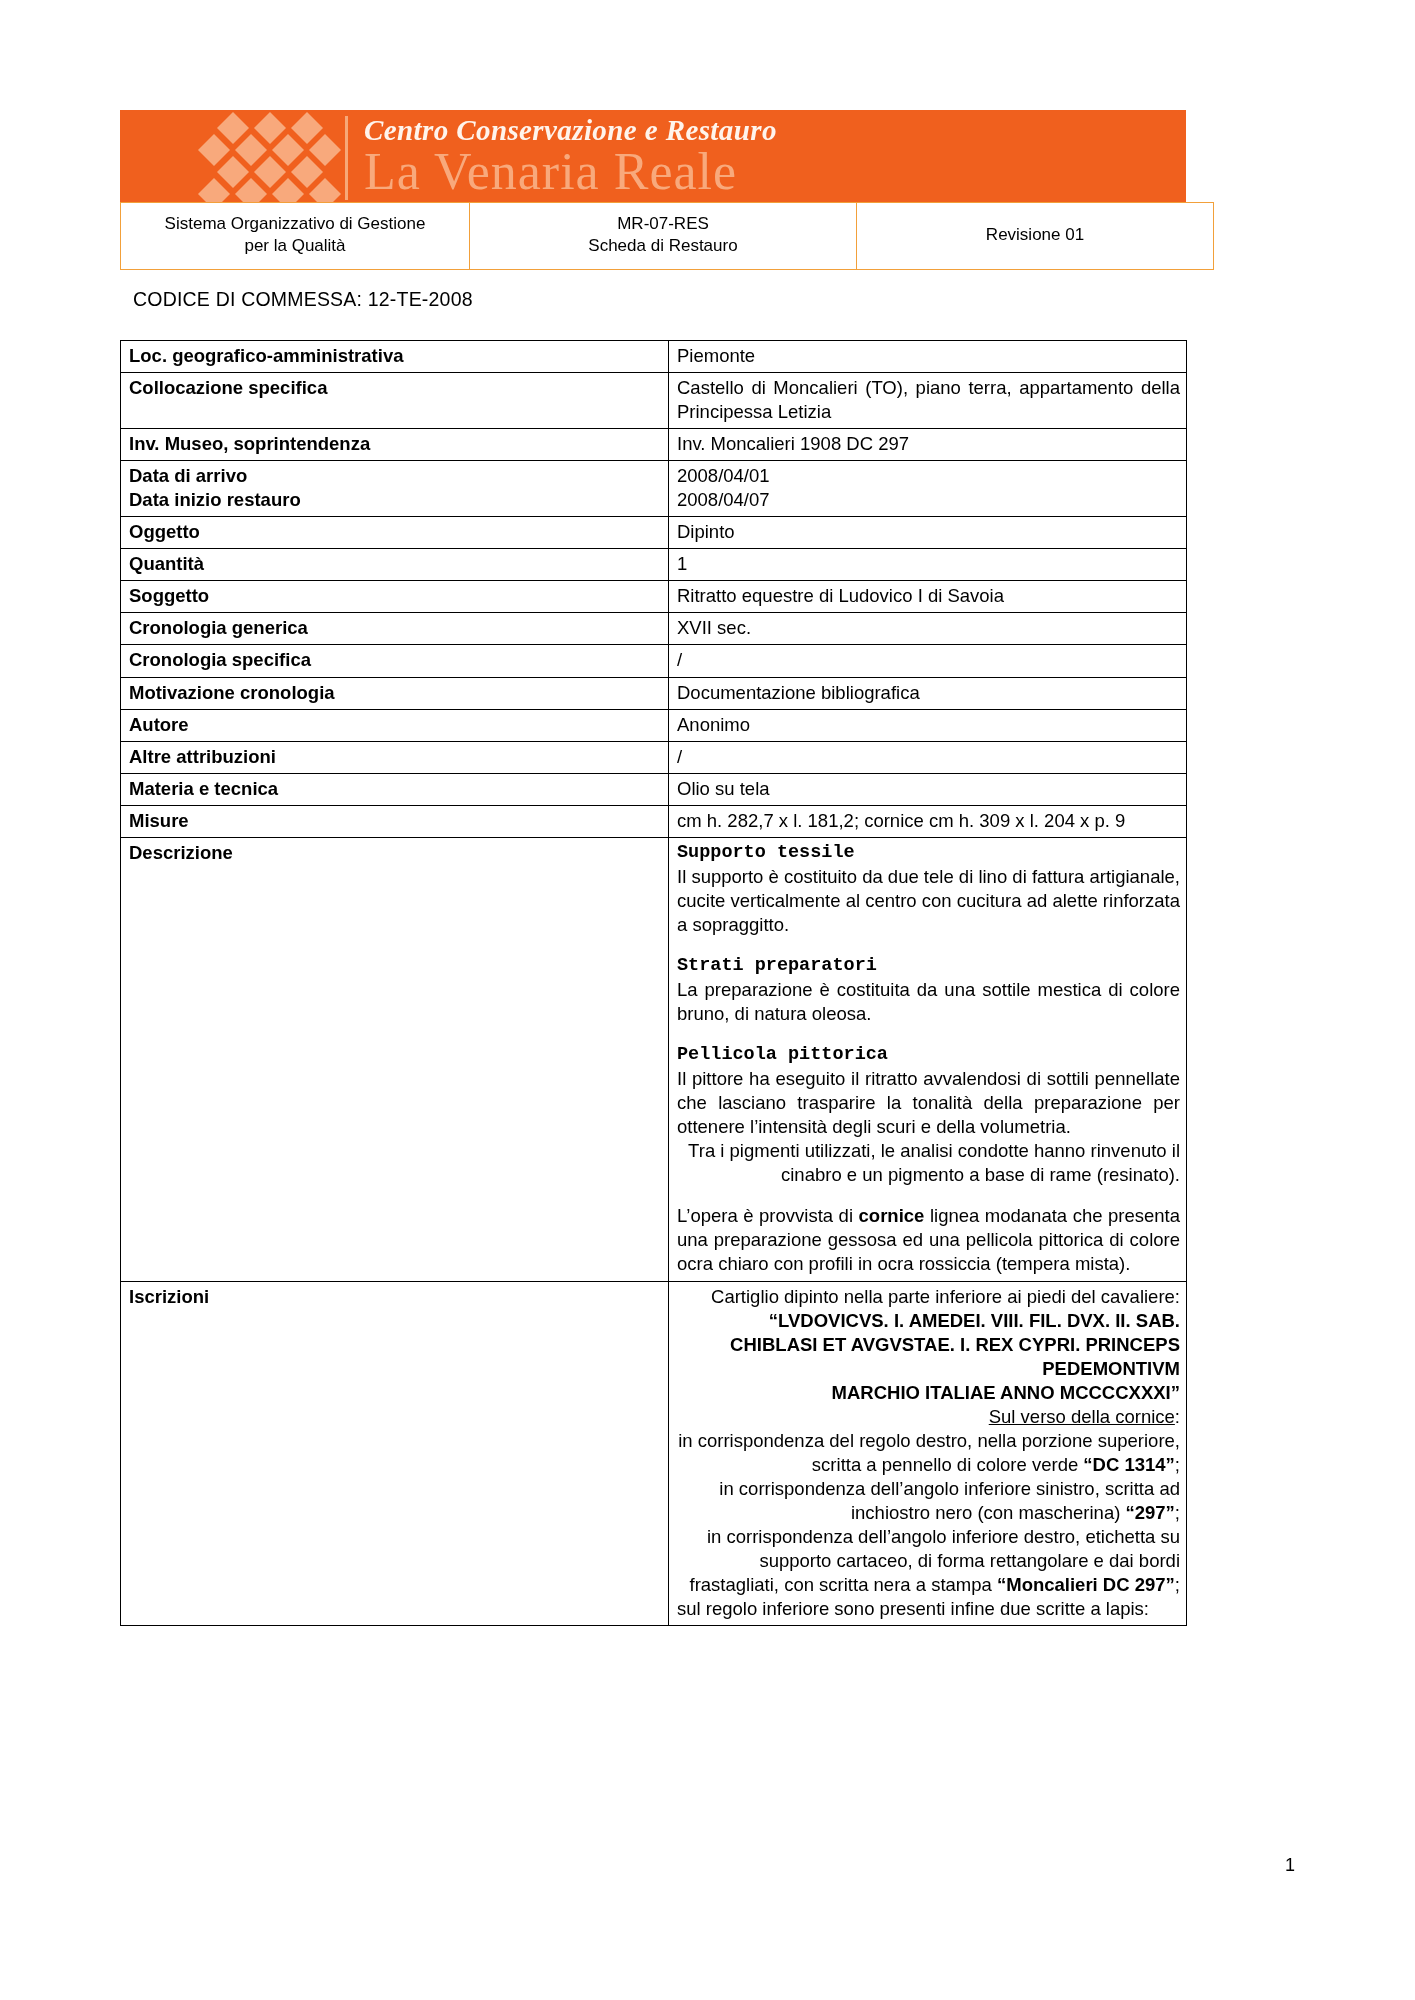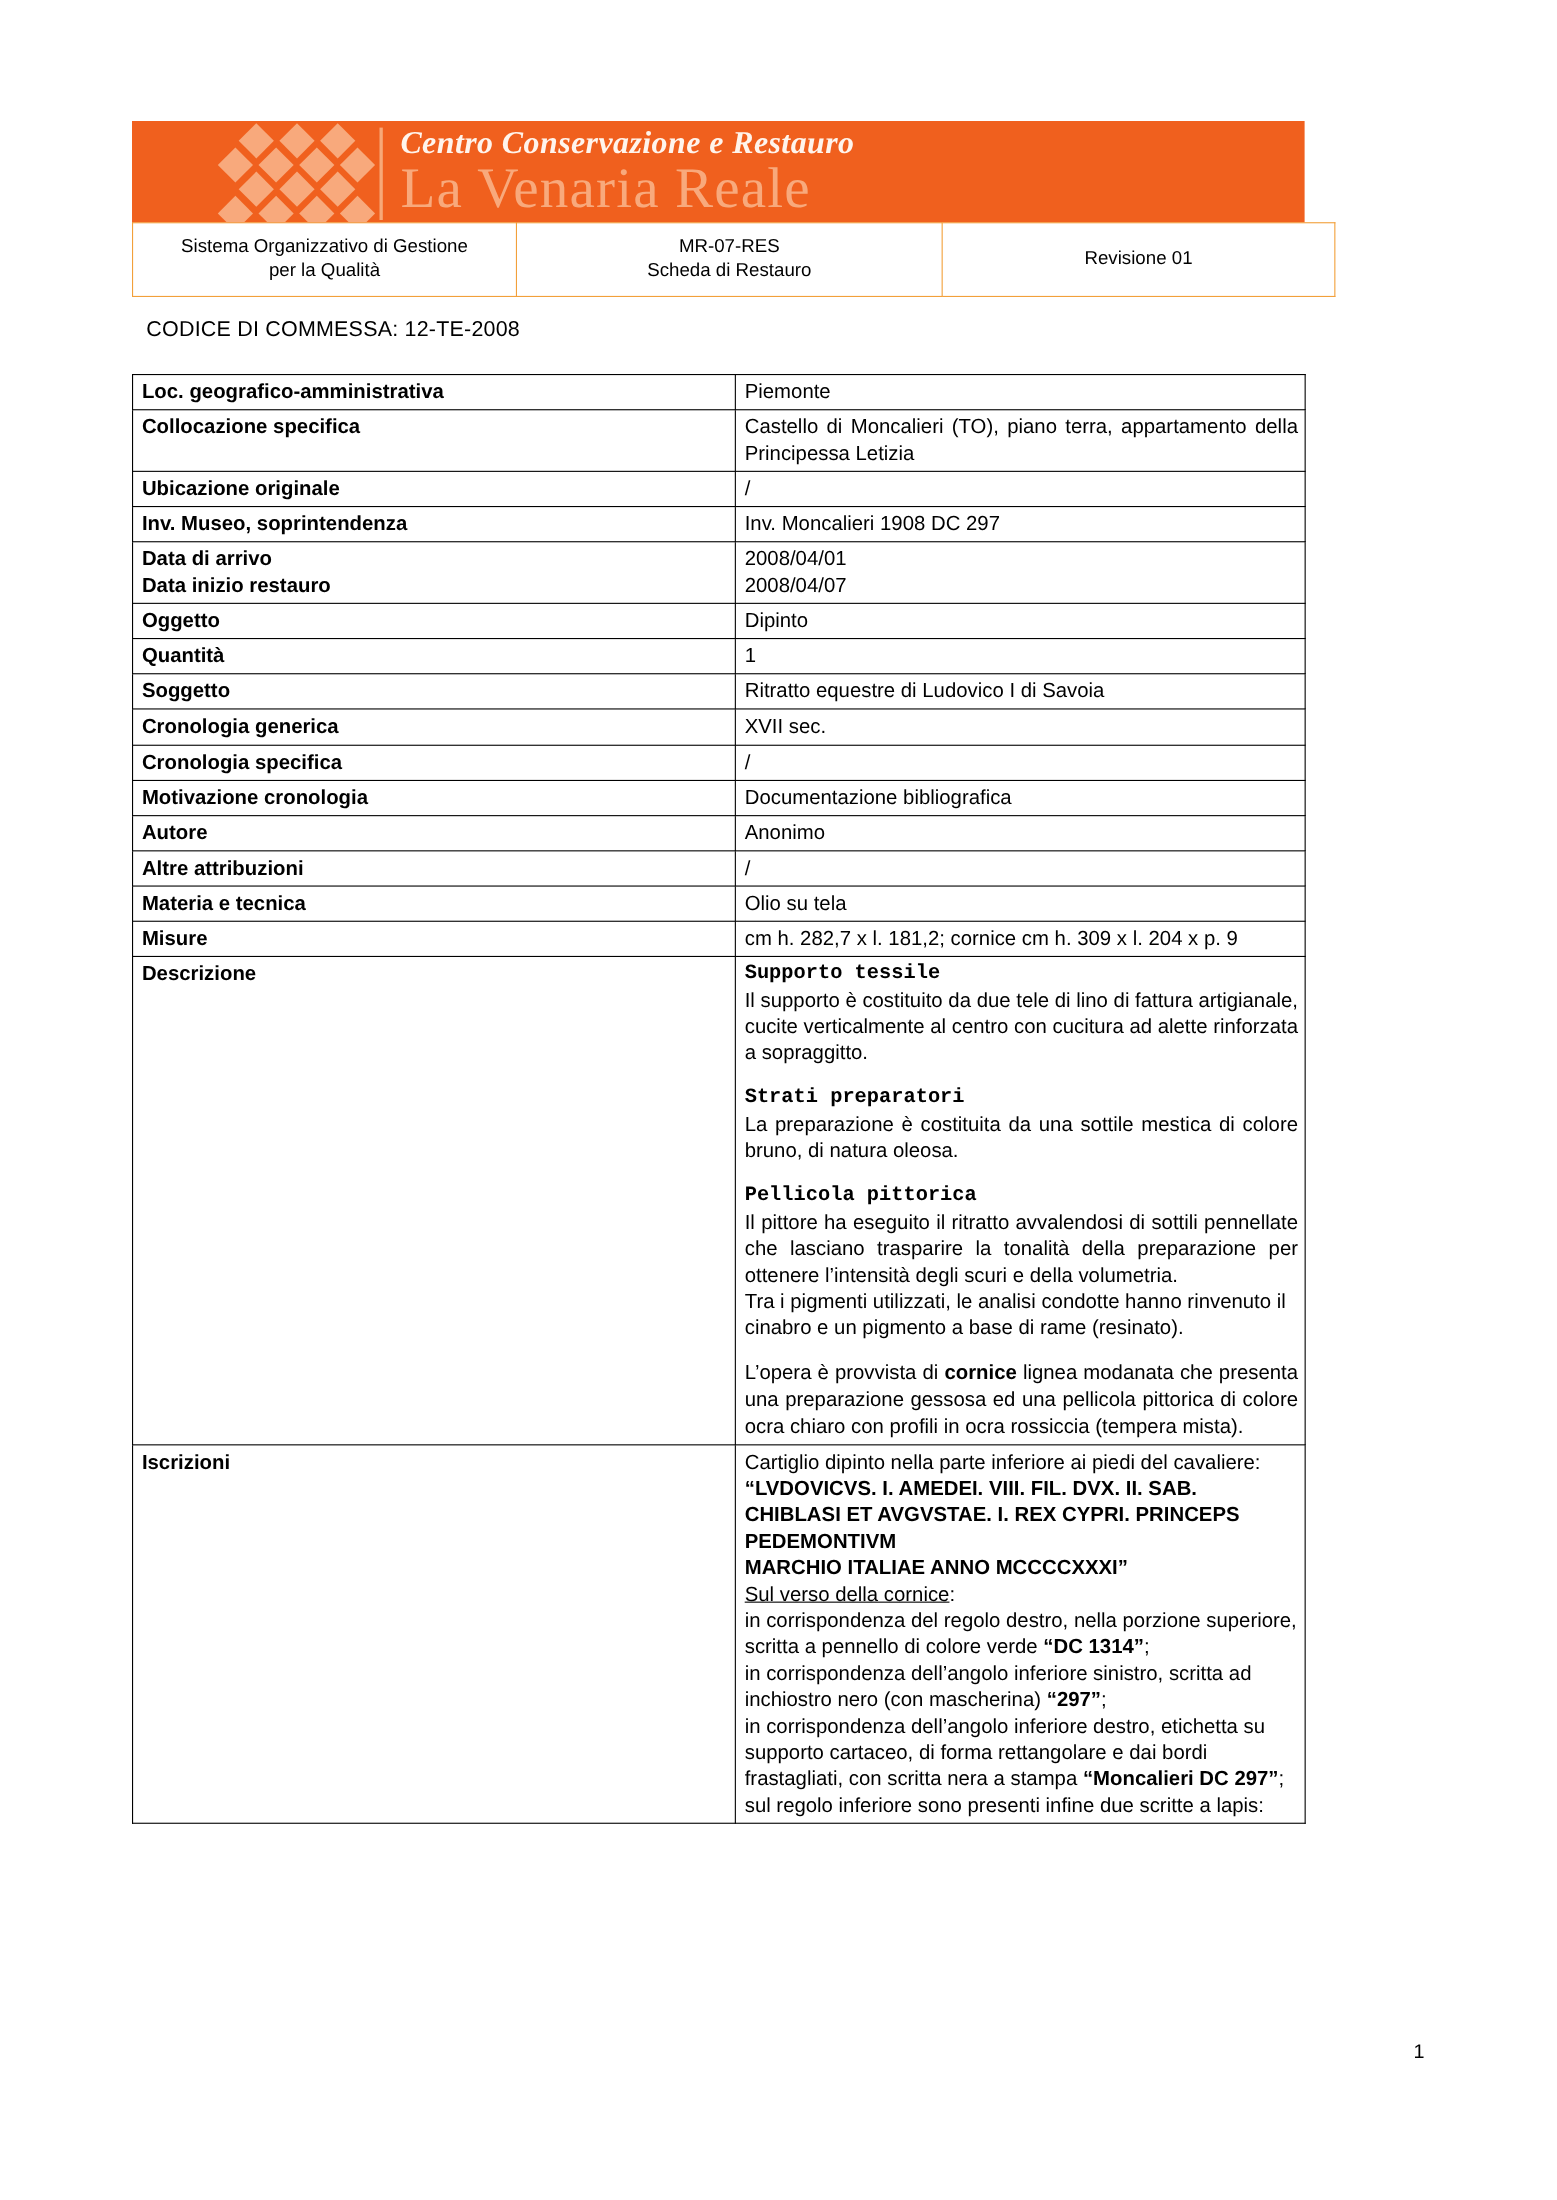--- a/index.html
+++ b/index.html
@@ -134,21 +134,21 @@
     text-justify: inter-word;
     -webkit-hyphens: none;
     hyphens: none;
   }
   td.value p {
     margin: 0;
     text-align: justify;
   }
   td.value p.last,
   td.value p.noj {
-    text-align: left;
+    text-align: right;
   }
   .b { font-weight: bold; }
   .u { text-decoration: underline; }
   .spacer { height: 17px; }
 
   .desc-cell p { margin: 0; }
   .desc-head {
     font-weight: bold;
     text-align: left !important;
     font-family: Liberation Mono, monospace;
@@ -230,24 +230,20 @@
           <tr>
         <td class="label">Loc. geografico-amministrativa</td>
         <td class="value">Piemonte</td>
       </tr>
 
       <tr>
         <td class="label">Collocazione specifica</td>
         <td class="value">Castello di Moncalieri (TO), piano terra, appartamento della Principessa Letizia</td>
       </tr>
 
-      <tr>
-        <td class="label">Ubicazione originale</td>
-        <td class="value">/</td>
-      </tr>
 
       <tr>
         <td class="label">Inv. Museo, soprintendenza</td>
         <td class="value">Inv. Moncalieri 1908 DC 297</td>
       </tr>
 
       <tr>
         <td class="label">
           <div>Data di arrivo</div>
           <div>Data inizio restauro</div>

